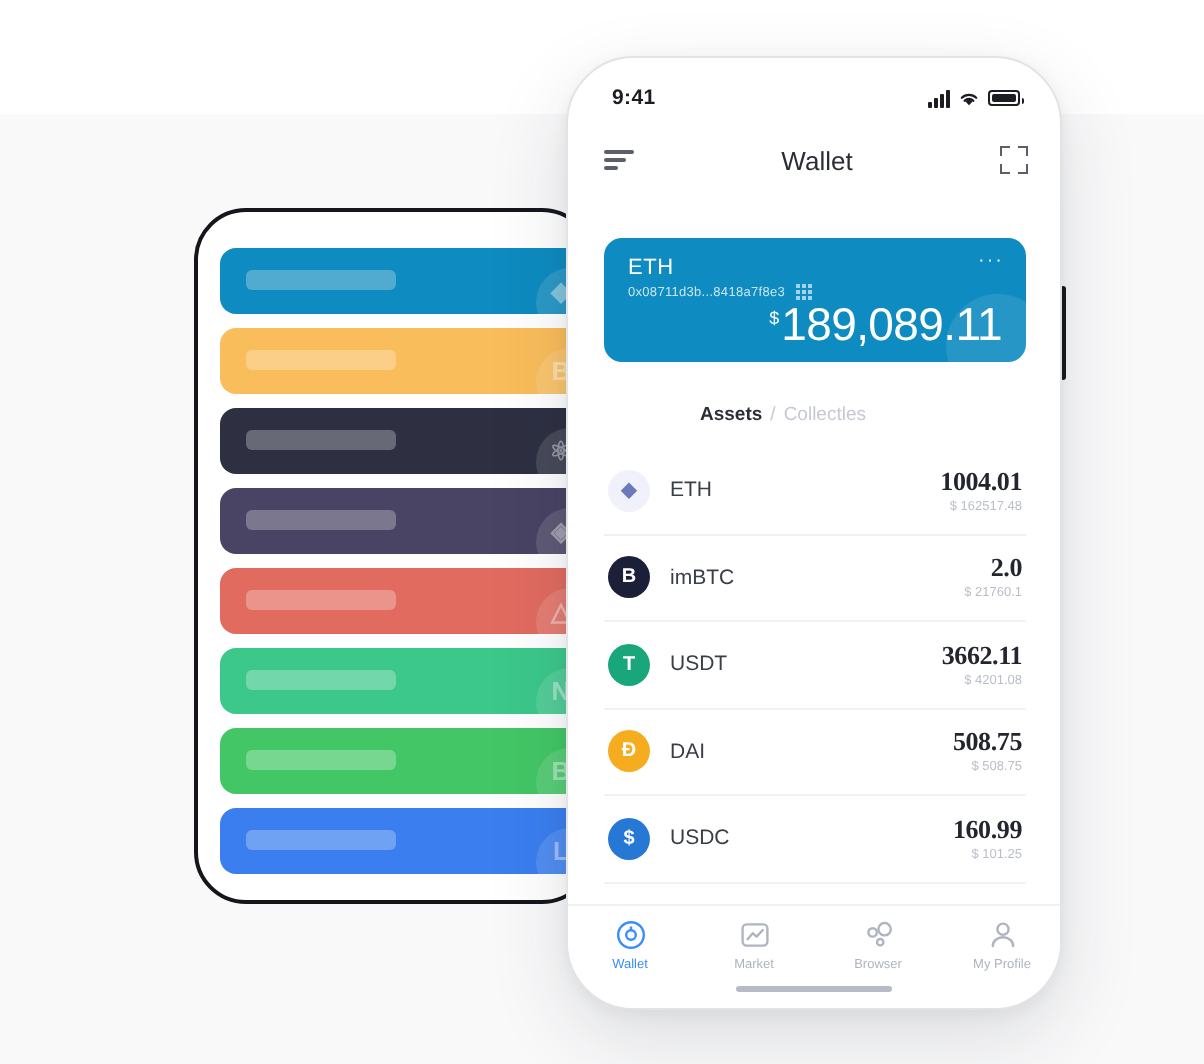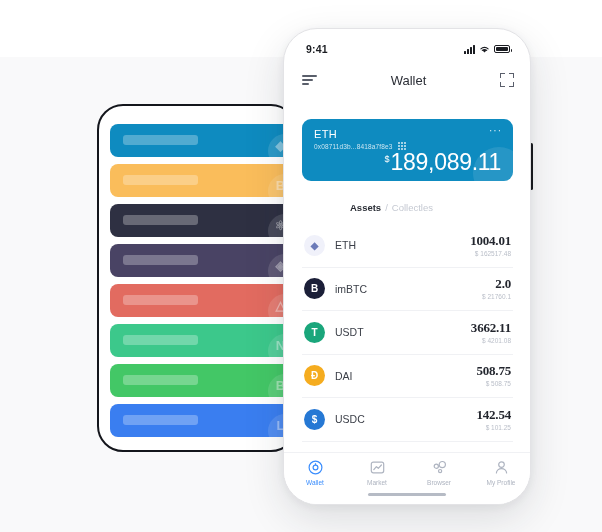--- a/index.html
+++ b/index.html
@@ -341,21 +341,21 @@
           <div class="asset-name">DAI</div>
           <div class="asset-vals">
             <div class="asset-amount">508.75</div>
             <div class="asset-fiat">$ 508.75</div>
           </div>
         </div>
         <div class="asset-row">
           <div class="asset-icon" style="background: rgb(38, 120, 212); color: rgb(255, 255, 255);">$</div>
           <div class="asset-name">USDC</div>
           <div class="asset-vals">
-            <div class="asset-amount">142.54</div>
+            <div class="asset-amount">160.99</div>
             <div class="asset-fiat">$ 101.25</div>
           </div>
         </div>
         <div class="asset-row">
           <div class="asset-icon" style="background: rgb(255, 255, 255); color: rgb(232, 55, 107); font-size: 13px;">❧</div>
           <div class="asset-name">TFT</div>
           <div class="asset-vals">
             <div class="asset-amount">13</div>
             <div class="asset-fiat">0</div>
           </div>

